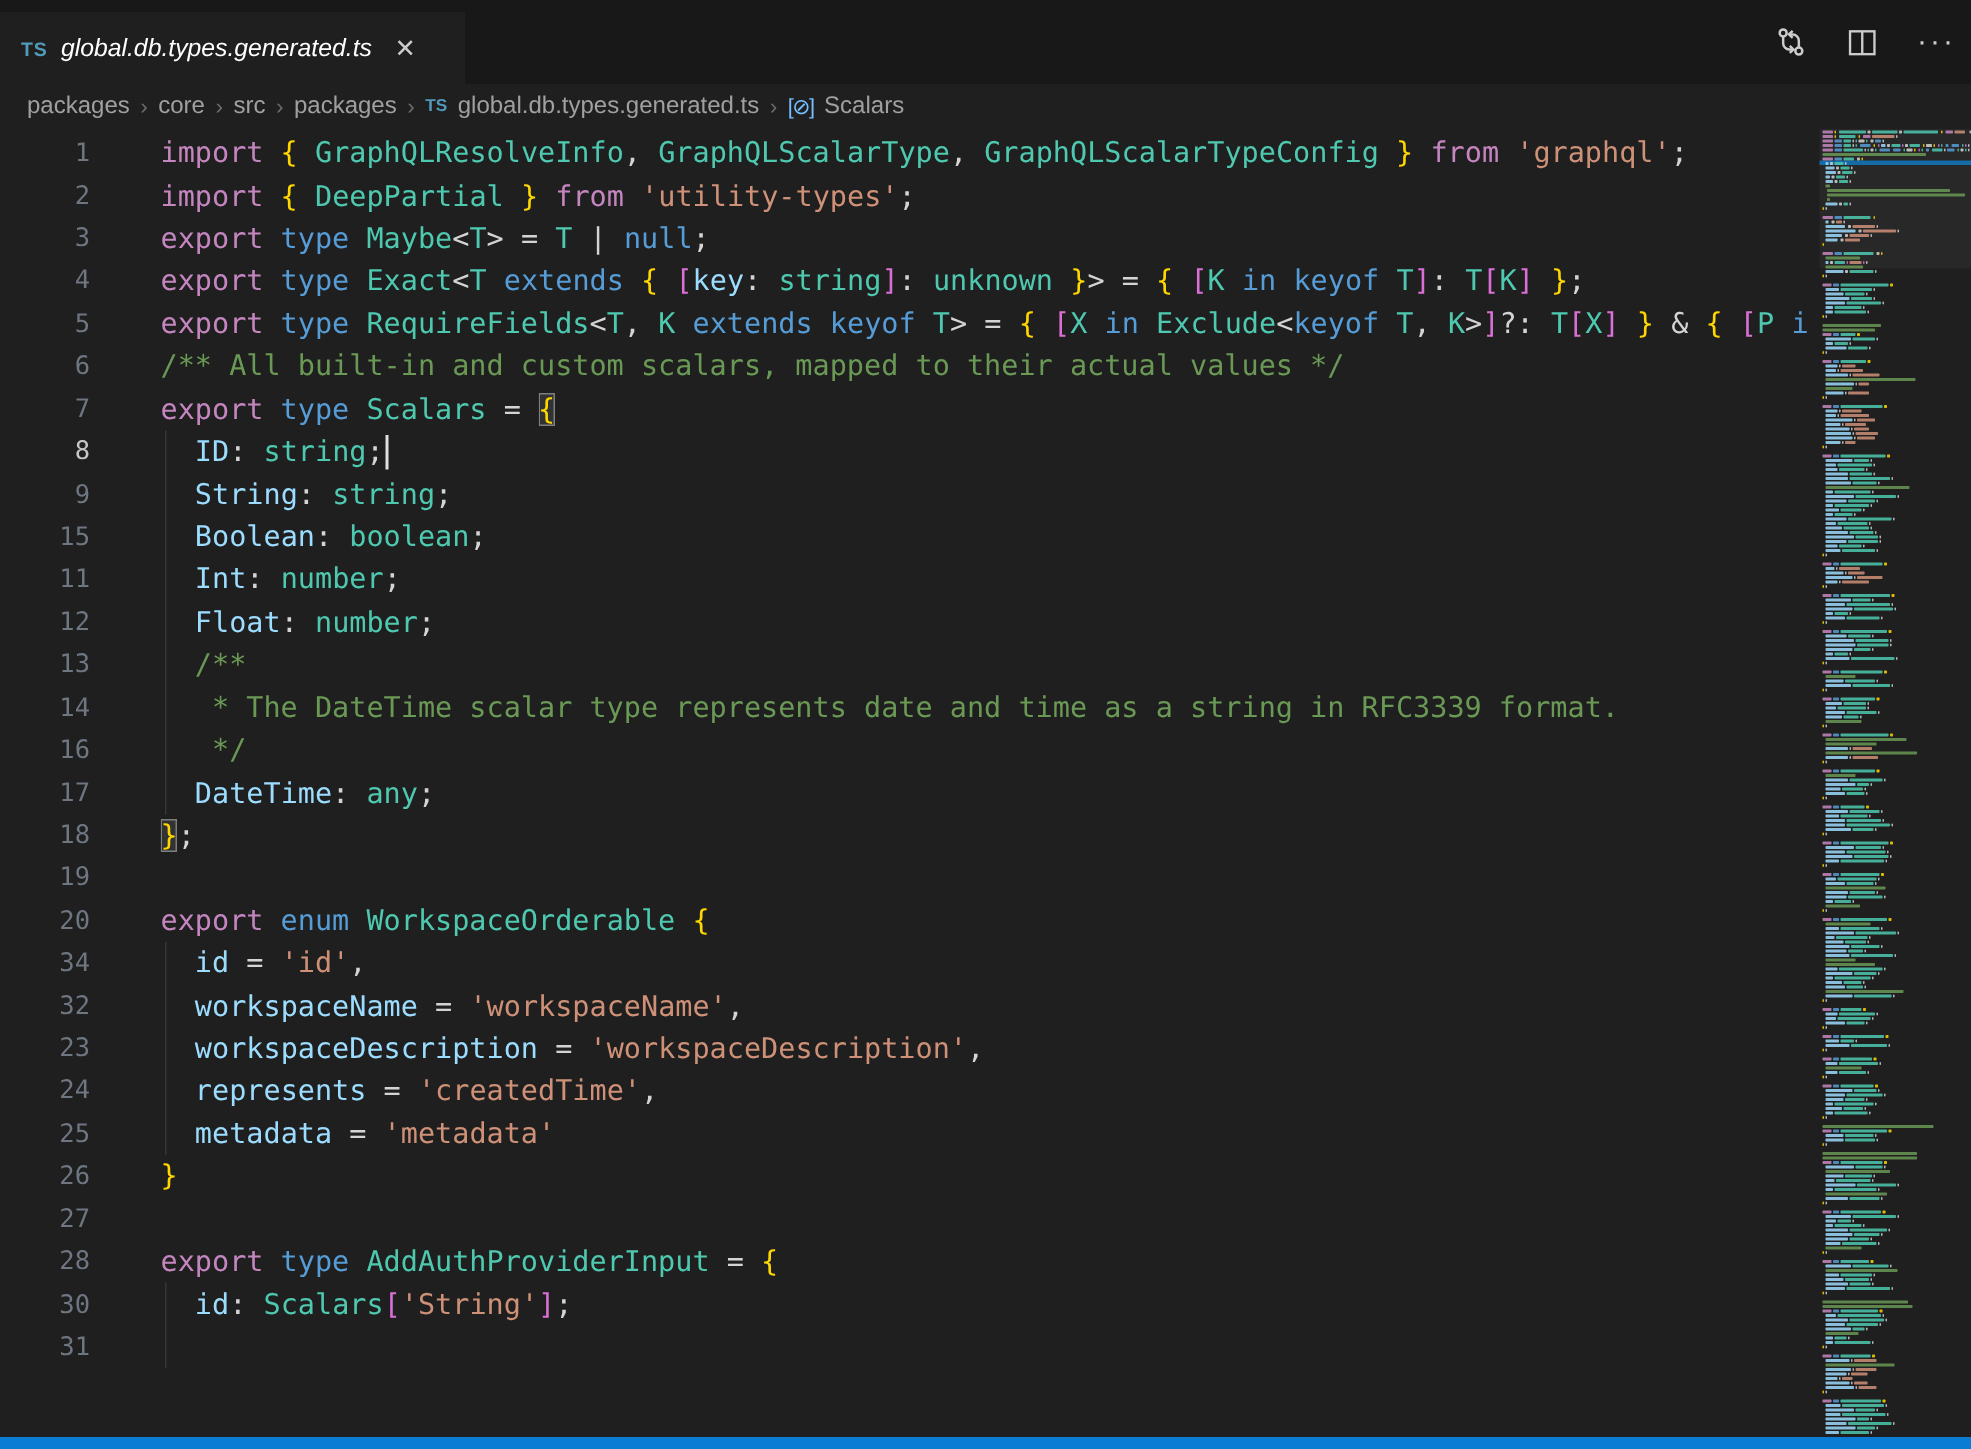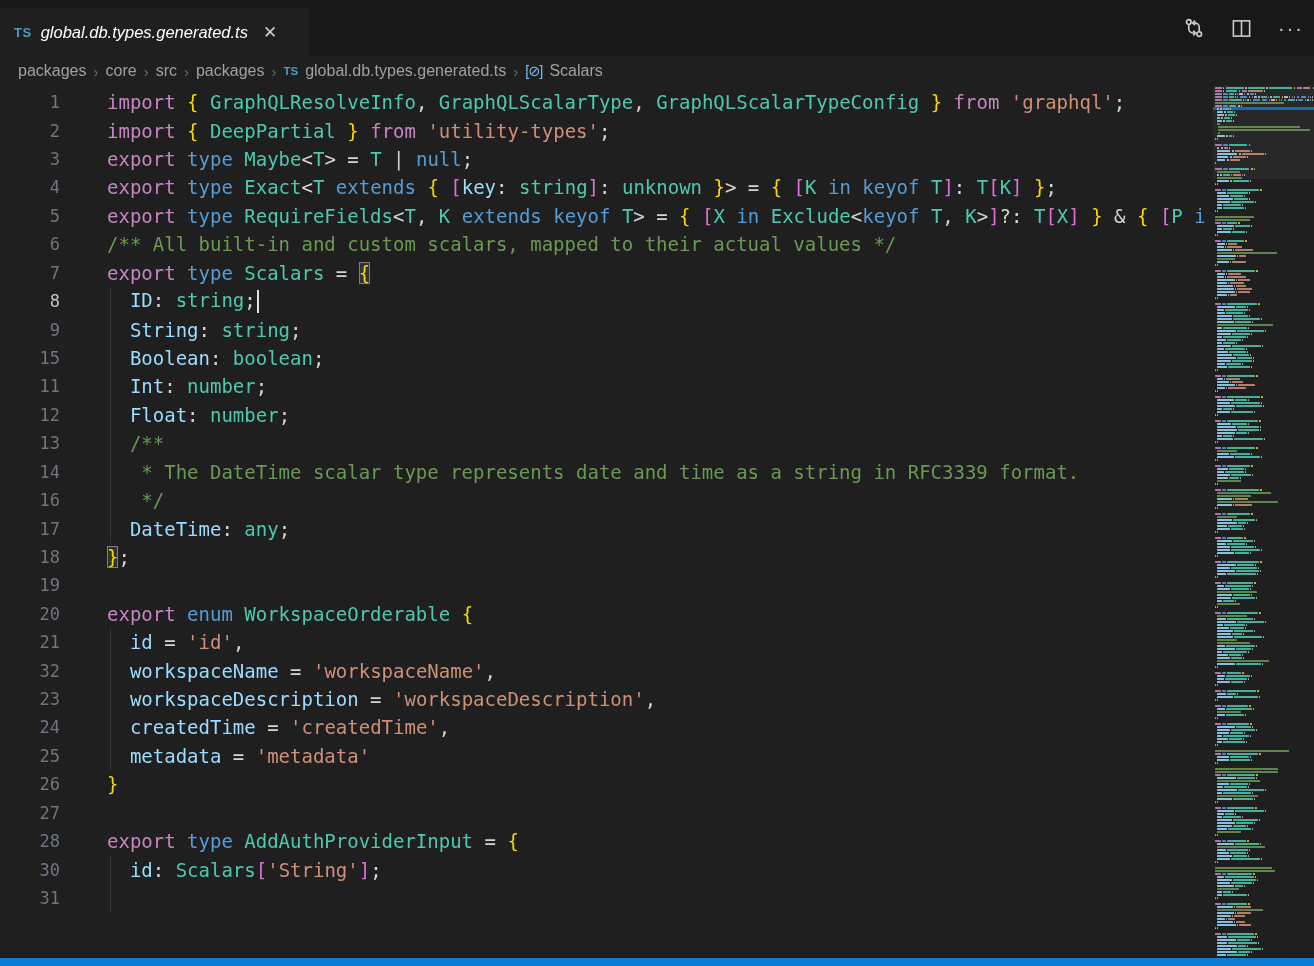--- a/index.html
+++ b/index.html
@@ -116,24 +116,24 @@
       <div class="line g"><span class="ln">15</span><span class="code"><span class="c-p">  </span><span class="c-v">Boolean</span><span class="c-p">: </span><span class="c-t">boolean</span><span class="c-p">;</span></span></div>
       <div class="line g"><span class="ln">11</span><span class="code"><span class="c-p">  </span><span class="c-v">Int</span><span class="c-p">: </span><span class="c-t">number</span><span class="c-p">;</span></span></div>
       <div class="line g"><span class="ln">12</span><span class="code"><span class="c-p">  </span><span class="c-v">Float</span><span class="c-p">: </span><span class="c-t">number</span><span class="c-p">;</span></span></div>
       <div class="line g"><span class="ln">13</span><span class="code"><span class="c-cm">  /**</span></span></div>
       <div class="line g"><span class="ln">14</span><span class="code"><span class="c-cm">   * The DateTime scalar type represents date and time as a string in RFC3339 format.</span></span></div>
       <div class="line g"><span class="ln">16</span><span class="code"><span class="c-cm">   */</span></span></div>
       <div class="line g"><span class="ln">17</span><span class="code"><span class="c-p">  </span><span class="c-v">DateTime</span><span class="c-p">: </span><span class="c-t">any</span><span class="c-p">;</span></span></div>
       <div class="line"><span class="ln">18</span><span class="code"><span class="c-b1m">}</span><span class="c-p">;</span></span></div>
       <div class="line"><span class="ln">19</span><span class="code"></span></div>
       <div class="line"><span class="ln">20</span><span class="code"><span class="c-k">export </span><span class="c-s">enum </span><span class="c-t">WorkspaceOrderable</span><span class="c-p"> </span><span class="c-b1">{</span></span></div>
-      <div class="line g"><span class="ln">21</span><span class="code"><span class="c-p">  </span><span class="c-v">id</span><span class="c-p"> = </span><span class="c-st">'id'</span><span class="c-p">,</span></span></div>
+      <div class="line g"><span class="ln">34</span><span class="code"><span class="c-p">  </span><span class="c-v">id</span><span class="c-p"> = </span><span class="c-st">'id'</span><span class="c-p">,</span></span></div>
       <div class="line g"><span class="ln">32</span><span class="code"><span class="c-p">  </span><span class="c-v">workspaceName</span><span class="c-p"> = </span><span class="c-st">'workspaceName'</span><span class="c-p">,</span></span></div>
       <div class="line g"><span class="ln">23</span><span class="code"><span class="c-p">  </span><span class="c-v">workspaceDescription</span><span class="c-p"> = </span><span class="c-st">'workspaceDescription'</span><span class="c-p">,</span></span></div>
-      <div class="line g"><span class="ln">24</span><span class="code"><span class="c-p">  </span><span class="c-v">createdTime</span><span class="c-p"> = </span><span class="c-st">'createdTime'</span><span class="c-p">,</span></span></div>
+      <div class="line g"><span class="ln">24</span><span class="code"><span class="c-p">  </span><span class="c-v">represents</span><span class="c-p"> = </span><span class="c-st">'createdTime'</span><span class="c-p">,</span></span></div>
       <div class="line g"><span class="ln">25</span><span class="code"><span class="c-p">  </span><span class="c-v">metadata</span><span class="c-p"> = </span><span class="c-st">'metadata'</span></span></div>
       <div class="line"><span class="ln">26</span><span class="code"><span class="c-b1">}</span></span></div>
       <div class="line"><span class="ln">27</span><span class="code"></span></div>
       <div class="line"><span class="ln">28</span><span class="code"><span class="c-k">export </span><span class="c-s">type </span><span class="c-t">AddAuthProviderInput</span><span class="c-p"> = </span><span class="c-b1">{</span></span></div>
       <div class="line g"><span class="ln">30</span><span class="code"><span class="c-p">  </span><span class="c-v">id</span><span class="c-p">: </span><span class="c-t">Scalars</span><span class="c-b2">[</span><span class="c-st">'String'</span><span class="c-b2">]</span><span class="c-p">;</span></span></div>
       <div class="line g"><span class="ln">31</span></div>
     </div>
   <div class="minimap">
       <div class="mm-slider"></div>
       <div class="mm-curline" style="top: 21px;"></div>

